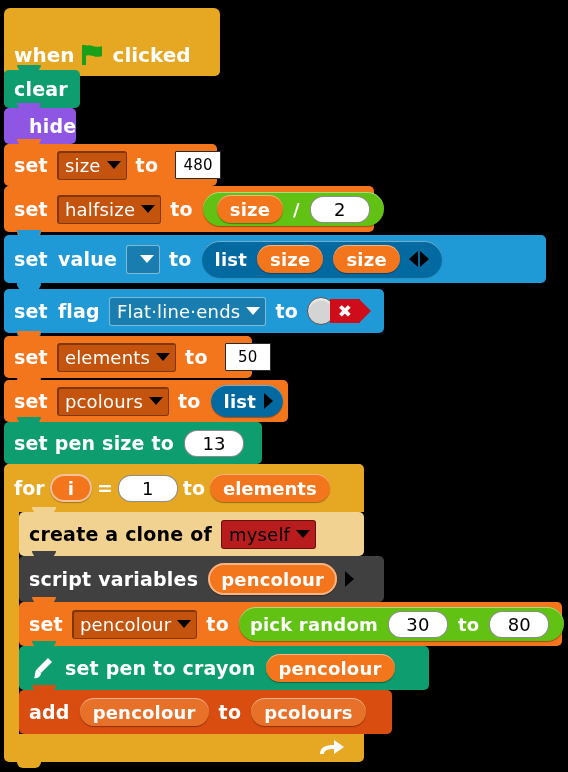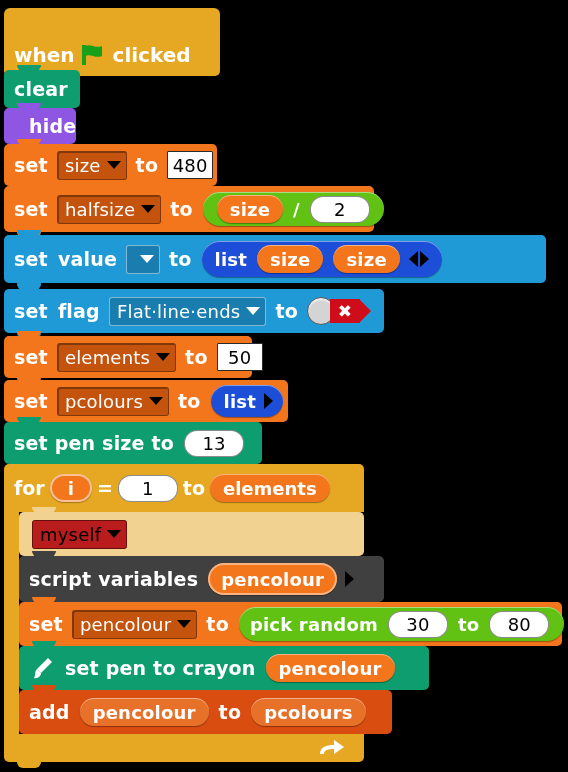--- a/index.html
+++ b/index.html
@@ -81,37 +81,37 @@
   .arrow{
     width:0;height:0;margin-left:6px;margin-right:1px;
     border-left:7px solid transparent;border-right:7px solid transparent;
     border-top:8px solid #000;
   }
   .arrow.w{border-top-color:#fff;}
 
   .txtin{
     display:inline-flex;align-items:center;justify-content:center;
     background:#fff;color:#000;border:1px solid #2a2a2a;
-    height:26px;min-width:34px;padding:0 5px;margin:0 4px;
-    font-size:18px;font-weight:normal;text-shadow:none;border-radius:1px;
+    height:26px;min-width:34px;padding:0 5px;margin:0 12px;
+    font-size:15px;font-weight:normal;text-shadow:none;border-radius:1px;
   }
   .numin{
     display:inline-flex;align-items:center;justify-content:center;
     background:#fff;color:#000;border:1px solid rgba(0,0,0,.45);
     height:25px;min-width:40px;padding:0 9px;margin:0 5px;
     font-size:18px;font-weight:normal;text-shadow:none;border-radius:13px;
   }
   .rep{
     display:inline-flex;align-items:center;
     height:28px;padding:0 13px;margin:0 5px;border-radius:16px;
     font-size:18px;font-weight:bold;color:#fff;
     box-shadow:inset 0 1px 0 rgba(255,255,255,.45),0 1px 1px rgba(0,0,0,.35);
   }
   .rep.var{background:#f3761d;}
-  .rep.lst{background:#1d4ed8;text-align:center;}
+  .rep.lst{background:#0369a1;text-align:center;}
   .rep.op {background:#62c213;padding:0 9px;}
 
   .lrarrows{display:inline-flex;align-items:center;margin:0 7px 0 4px;}
   .lrarrows i{width:0;height:0;display:inline-block;}
   .lrarrows i.l{border-top:8px solid transparent;border-bottom:8px solid transparent;border-right:9px solid #000;margin-right:2px;}
   .lrarrows i.r{border-top:8px solid transparent;border-bottom:8px solid transparent;border-left:9px solid #000;}
   .rarrow-only{width:0;height:0;display:inline-block;margin:0 6px 0 3px;
     border-top:8px solid transparent;border-bottom:8px solid transparent;border-left:9px solid #000;}
 
   
@@ -272,20 +272,21 @@
       <span class="numin">1</span>
       <span class="lbl">to</span>
       <span class="rep var">elements</span>
     </div>
 
     <div class="cbody">
       <div class="carm"></div>
       <div class="cinner">
 
         <div class="blk c-highlight notch-top notch-bot" style="width:345px;height:44px;">
+          <span class="lbl">create a clone of</span>
           <span class="drop tan">
             <span>myself</span>
             <i class="arrow"></i>
           </span>
         </div>
 
         <div class="blk c-gray notch-top notch-bot" style="width:365px;height:46px;">
           <span class="lbl">script variables</span>
           <span class="rep var" style="height:32px;box-shadow:inset 0 0 0 2px rgba(255,255,255,.45),0 1px 1px rgba(0,0,0,.3);">pencolour</span>
           <i class="rarrow-only"></i>

